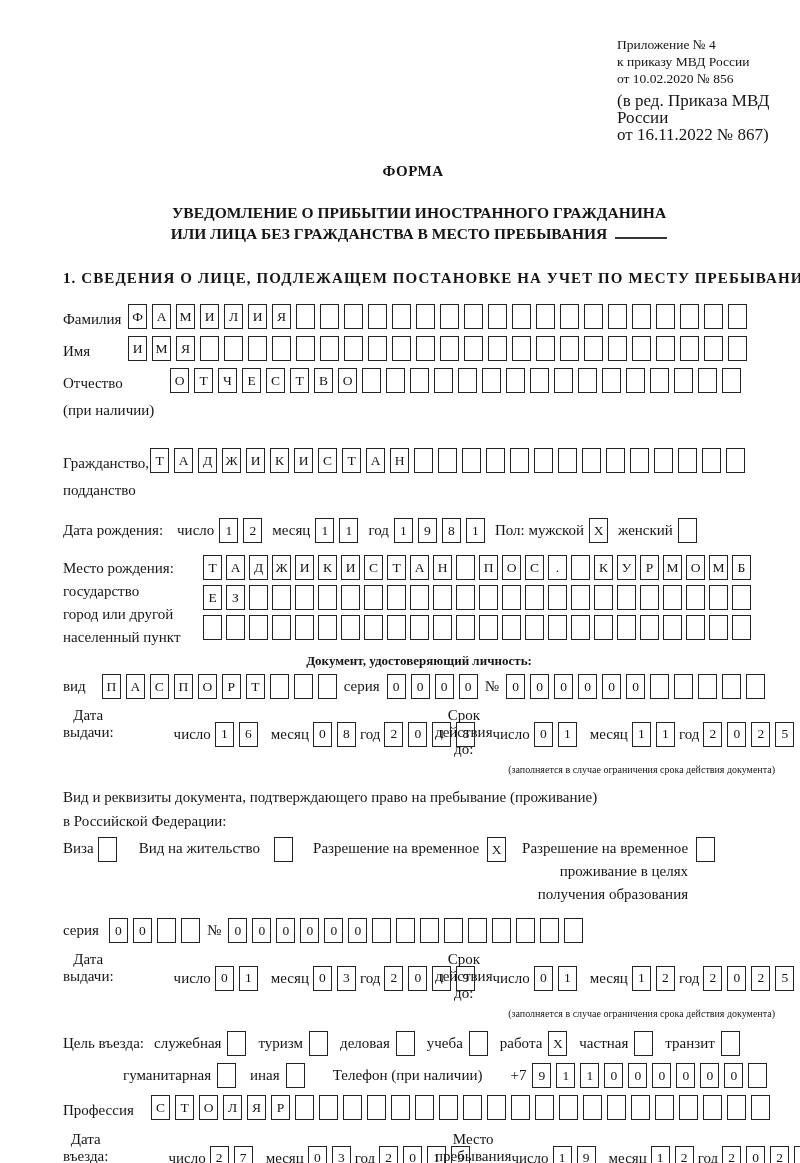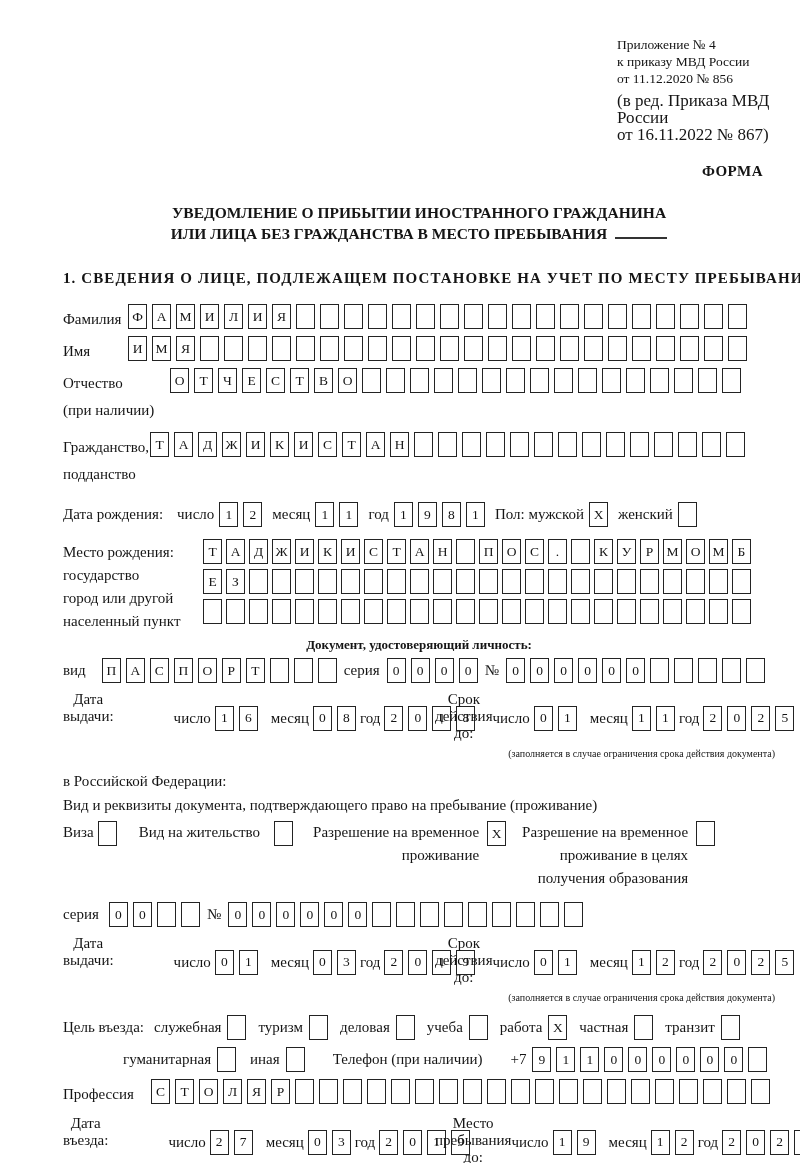--- a/index.html
+++ b/index.html
@@ -8,21 +8,21 @@
     width:800px; height:1163px; overflow:hidden;
     color:#151515;
     font-family:"Liberation Serif","DejaVu Serif",serif;
     font-size:15px;
   }
   .page { padding:36px 25px 0 63px; width:800px; }
 
   
   .annex { margin-left:554px; font-size:13.5px; line-height:17px; }
   .annex .note { margin-top:5px; font-size:17px; }
-  .form-label { text-align:right; padding-right:12px; font-weight:bold; font-size:15px; margin-top:20px; letter-spacing:.5px; }
+  .form-label { text-align:center; padding-right:12px; font-weight:bold; font-size:15px; margin-top:20px; letter-spacing:.5px; }
 
   .title { text-align:center; font-weight:bold; font-size:15.5px; line-height:21px; margin-top:22px; }
   .blank-line { display:inline-block; width:52px; border-bottom:2px solid #333; height:14px; margin-left:8px; }
 
   .section-title { font-weight:bold; font-size:15px; margin-top:26px; letter-spacing:1.1px; white-space:nowrap; }
 
   
   .cells { display:flex; gap:5px; flex-wrap:nowrap; }
   .cell {
     flex:none; width:19px; height:25px;
@@ -83,21 +83,21 @@
   .nowrap { white-space:nowrap; }
 </style>
 </head>
 <body>
 
 <div class="page">
 
   <div class="annex">
     <div>Приложение № 4</div>
     <div>к приказу МВД России</div>
-    <div>от 11.12.2020 № 856</div>
+    <div>от 10.02.2020 № 856</div>
     <div class="note">
       <div>(в ред. Приказа МВД России</div>
       <div>от 16.11.2022 № 867)</div>
     </div>
   </div>
 
   <div class="form-label">ФОРМА</div>
 
   <div class="title">
     <div>УВЕДОМЛЕНИЕ О ПРИБЫТИИ ИНОСТРАННОГО ГРАЖДАНИНА</div>
@@ -196,21 +196,21 @@
         <div class="cell"></div>
         <div class="cell"></div>
         <div class="cell"></div>
         <div class="cell"></div>
         <div class="cell"></div>
         <div class="cell"></div>
         <div class="cell"></div>
       </div>
   </div>
 
-  <div class="row" style="margin-top:8px;">
+  <div class="row" style="margin-top:24px;">
     <div class="lab2 w-cit">
       <div class="nowrap">Гражданство,</div>
       <div>подданство</div>
     </div>
     <div class="cells">
         <div class="cell">Т</div>
         <div class="cell">А</div>
         <div class="cell">Д</div>
         <div class="cell">Ж</div>
         <div class="cell">И</div>
@@ -435,37 +435,36 @@
             <div class="cell">0</div>
             <div class="cell">2</div>
             <div class="cell">5</div>
           </div>
       </div>
     </div>
   </div>
   <div class="dnote">(заполняется в случае ограничения срока действия документа)</div>
 
   <div class="ptext">
+    <div>Вид и реквизиты документа, подтверждающего право на пребывание (проживание)</div>
     <div>в Российской Федерации:</div>
-    <div>Вид и реквизиты документа, подтверждающего право на пребывание (проживание)</div>
   </div>
 
   <div class="permit-row">
     <div class="pitem">
       <span class="plab">Виза</span>
       <div class="cell" style="margin-left:4px;"></div>
     </div>
     <div class="pitem" style="margin-left:22px;">
       <span class="plab">Вид на жительство</span>
       <div class="cell" style="margin-left:14px;"></div>
     </div>
     <div class="pitem" style="margin-left:20px;">
       <div class="plab center">
         <div>Разрешение на временное</div>
-        <div>проживание</div>
       </div>
       <div class="cell">X</div>
     </div>
     <div class="pitem" style="margin-left:16px;">
       <div class="plab center">
         <div>Разрешение на временное</div>
         <div>проживание в целях</div>
         <div>получения образования</div>
       </div>
       <div class="cell"></div>

